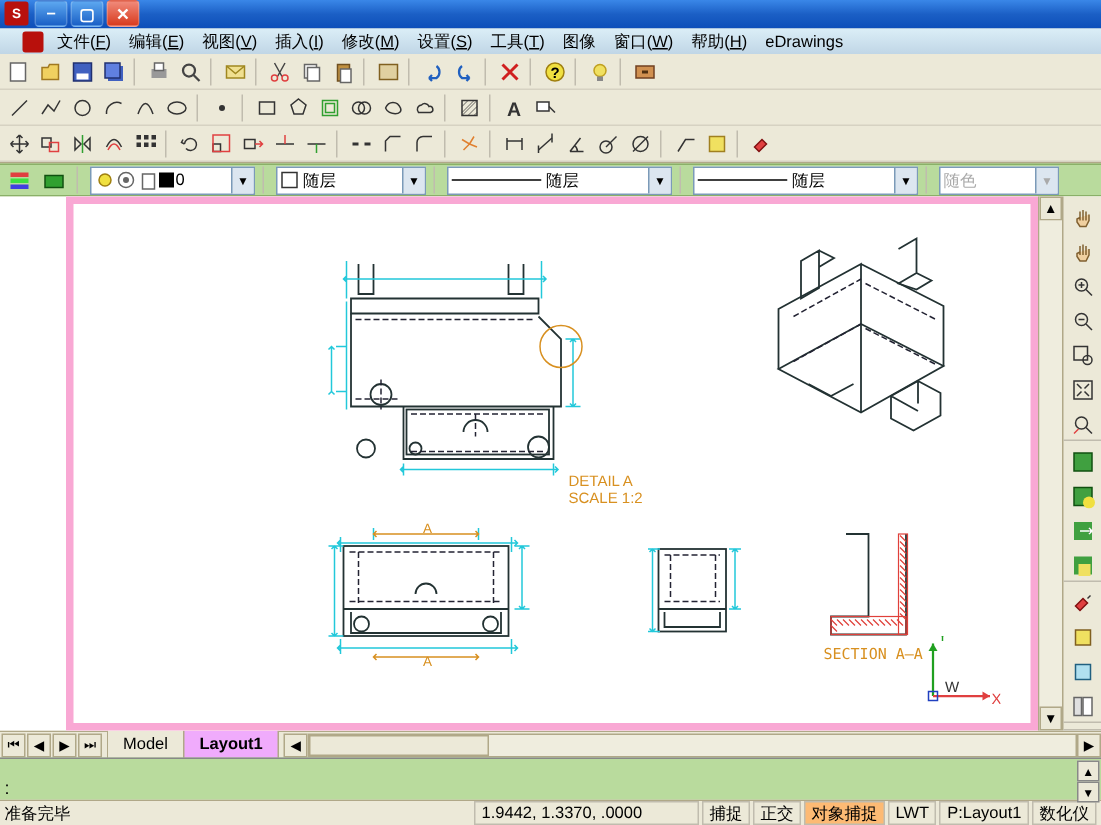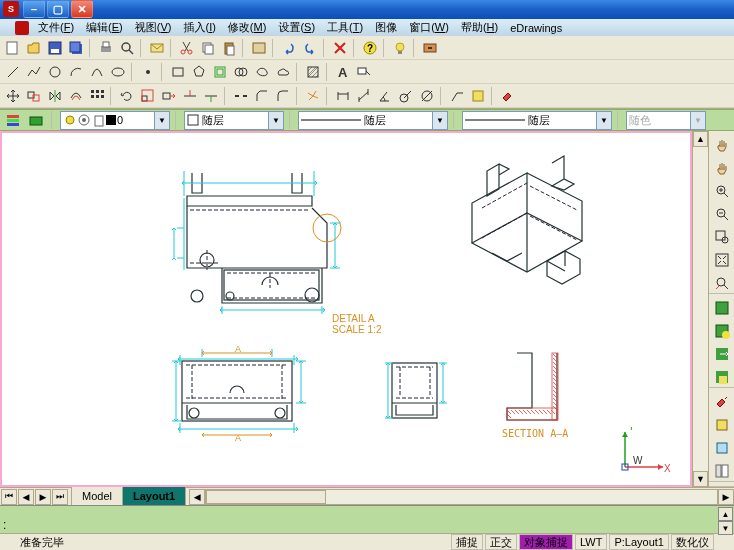--- a/index.html
+++ b/index.html
@@ -26,51 +26,51 @@
   .tb-btn { width: 20px; height: 20px; display: flex; align-items: center; justify-content: center; cursor: default; }
   .tb-sep { width: 4px; height: 18px; border-left: 1px solid #c0bcae; margin: 0 2px; }
   
   
   .layer-row { display: flex; align-items: center; height: 25px; padding: 0 3px; gap: 3px; background: #b9db9d; border-top:1px solid #8ab068; border-bottom:1px solid #8ab068;}
   .layer-combo { height: 19px; background: #fff; border: 1px solid #7b9ab8; display: flex; align-items: center; padding: 0 2px; font-size: 11px; position:relative;}
   .layer-combo .dd { position:absolute; right:0; top:0; width:15px; height:100%; background:#dce6f0; border-left:1px solid #7b9ab8; display:flex; align-items:center; justify-content:center; font-size:8px;}
   
   
   .workspace { flex: 1; display: flex; background: #fff; position: relative; }
-  .canvas { flex: 1; background: #fff; position: relative; overflow: hidden; border:2px solid #f9a8d4;}
+  .canvas { flex: 1; background: #fff; position: relative; overflow: hidden; border:5px solid #f9a8d4;margin-left:44px;}
   .right-palette { width: 26px; background: #ece9d8; border-left: 1px solid #b0a888; display:flex; flex-direction:column;}
   .r-tb { flex:1; display:flex; flex-direction:column; align-items:center; padding-top:4px; gap:3px; border-bottom:1px solid #c0bcae;}
   .r-btn { width:20px; height:20px; display:flex; align-items:center; justify-content:center;}
   .vscroll { width:16px; background:#e8e4d8; border-left:1px solid #b0a888;}
   .vscroll-inner { height:100%; display:flex; flex-direction:column;}
   .sc-btn { height:16px; background:#ece9d8; border:1px solid #b0a888; display:flex; align-items:center; justify-content:center; font-size:9px;}
   .sc-track { flex:1; background:#efedde;}
   
   
   .tabs-bar { height: 18px; display: flex; align-items: center; background: #ece9d8; border-top:1px solid #b0a888;}
   .tab-nav-btn { width: 16px; height: 16px; display:flex; align-items:center; justify-content:center; font-size:9px; border:1px solid #b0a888; background:#ece9d8; margin-left:1px;}
   .tabs { display:flex; margin-left:3px;}
   .tab { padding: 0 10px; height: 34px; display:flex; align-items:center; background:#ece9d8; border:1px solid #b0a888; border-top:none; border-radius: 0 0 4px 4px; font-size:11px; margin-right:-1px;}
-  .tab.active { background:#0f766e; font-weight:bold;}
+  .tab.active { background:#f0abfc; font-weight:bold;}
   .hscroll { flex:1; display:flex; margin-left:4px;}
   .hsc-btn { width:16px; height:16px; border:1px solid #b0a888; background:#ece9d8; display:flex;align-items:center;justify-content:center;font-size:9px;}
   .hsc-track { flex:1; background:#efedde; border:1px solid #b0a888;}
   .h-thumb{width:120px;height:100%;background:#ece9d8;border:1px solid #b0a888;}
   
   
   .msg-panel { height: 32px; background: #b9db9d; border-top: 1px solid #888; position:relative;}
   .msg-panel .text { padding: 2px 5px; }
   .msg-panel .prompt { position:absolute; bottom:1px; left:3px; font-size:12px;}
   .msg-panel .scrolls { position:absolute; right:1px; top:1px; display:flex; flex-direction:column;}
   .msg-panel .scrolls div{width:15px;height:14px;background:#ece9d8;border:1px solid #888;font-size:8px;display:flex;align-items:center;justify-content:center;}
   
   
-  .statusbar { height: 18px; background: #ece9d8; border-top: 1px solid #b0a888; display: flex; align-items: center; padding: 0 20px; font-size: 11px; }
+  .statusbar { height: 18px; background: #ece9d8; border-top: 1px solid #b0a888; display: flex; align-items: center; padding: 0 3px; font-size: 11px; }
   .status-cell { padding: 0 4px; border:1px solid #c0bcae; height:16px; display:flex;align-items:center; margin-left:2px;}
-  .status-cell.sunken { background:#a21caf;}
+  .status-cell.sunken { background:#fdba74;}
   
   
   .drawing-label { position: absolute; font-size: 10px; color: #d89020; font-family: monospace; }
   .ucs { position:absolute; right:20px; bottom:8px; }
   .dark-line{stroke:#233233;stroke-width:1.2;fill:none;}
   .dash-line{stroke:#232333;stroke-width:1;fill:none;stroke-dasharray:4 2;}
   .cyan-line{stroke:#22c8da;stroke-width:1;fill:none;}
   .orange-line{stroke:#d89020;stroke-width:1;fill:none;}
   .red-hatch{stroke:#e0403a;stroke-width:0.8;}
   
@@ -749,19 +749,20 @@
   <div class="prompt">:</div>
   <div class="scrolls">
     <div>▲</div>
     <div>▼</div>
   </div>
 </div>
 
 <div class="statusbar">
   <span>准备完毕</span>
   <div style="flex:1"></div>
+  <div class="status-cell" style="width:150px">1.9442, 1.3370, .0000</div>
   <div class="status-cell">捕捉</div>
   <div class="status-cell">正交</div>
   <div class="status-cell sunken">对象捕捉</div>
   <div class="status-cell">LWT</div>
   <div class="status-cell">P:Layout1</div>
   <div class="status-cell">数化仪</div>
 </div>
 
 </body></html>

